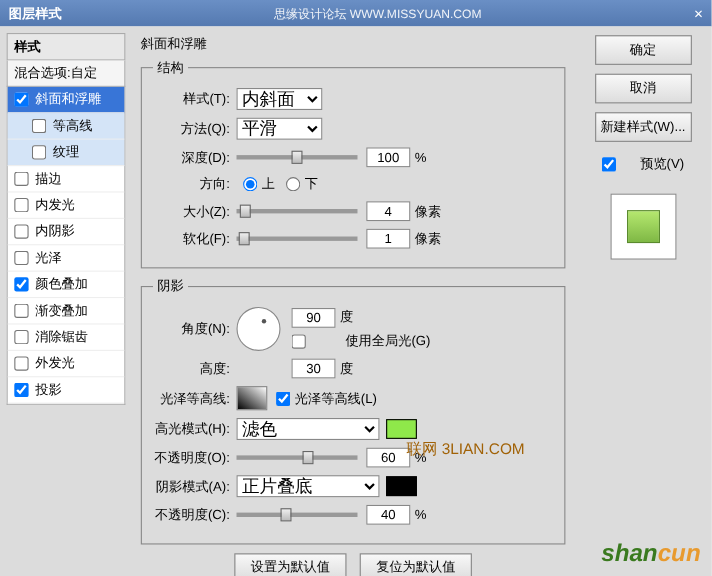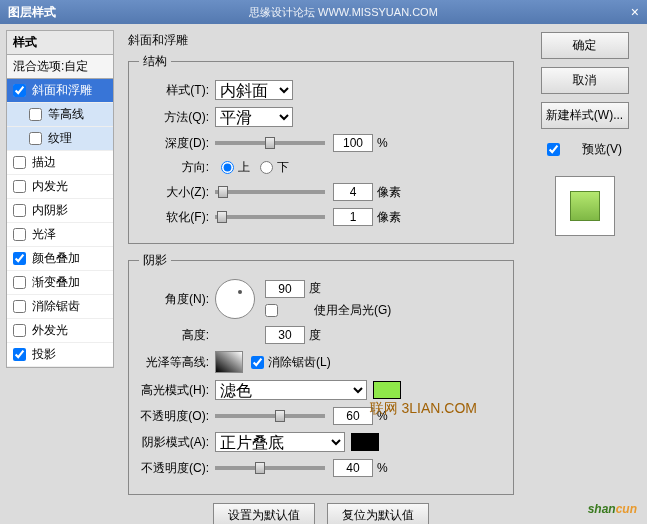--- a/index.html
+++ b/index.html
@@ -36,21 +36,21 @@
 .sw-green { background: #8fe84a; }
 .sw-black { background: #000; }
 .btn-row { display: flex; justify-content: center; gap: 12px; margin-top: 4px; }
 .btn { background: linear-gradient(#f8f8f8,#ddd); border: 1px solid #888; padding: 3px 14px; cursor: pointer; font-size: 12px; }
 .right-panel { width: 125px; padding: 8px; display: flex; flex-direction: column; gap: 8px; align-items: center; }
 .rbtn { width: 88px; background: linear-gradient(#f8f8f8,#ddd); border: 1px solid #888; padding: 4px 0; cursor: pointer; font-size: 12px; text-align: center; }
 .preview-box { width: 60px; height: 60px; border: 1px solid #888; background: #fff; display: flex; align-items: center; justify-content: center; margin-top: 10px; }
 .preview-swatch { width: 30px; height: 30px; background: linear-gradient(#b5e86f,#7fb845); border: 1px solid #5a8a2e; }
 .preview-chk { display: flex; align-items: center; gap: 22px; margin-top: 4px; }
 .watermark1 { position: absolute; right: 170px; top: 400px; color: #a16207; font-size: 14px; pointer-events: none; }
-.watermark2 { position: absolute; right: 10px; bottom: 8px; font-size: 12px; font-weight: bold; color: #3a7a1f; font-style: italic; pointer-events: none; }
+.watermark2 { position: absolute; right: 10px; bottom: 8px; font-size: 22px; font-weight: bold; color: #3a7a1f; font-style: italic; pointer-events: none; }
 .watermark2 .o { color: #e89a2e; }
 </style>
 </head>
 <body>
 
 <div class="titlebar">
   <span class="title">图层样式</span>
   <span class="forum">思缘设计论坛 WWW.MISSYUAN.COM</span>
   <span class="close">×</span>
 </div>
@@ -177,25 +177,25 @@
       <div class="row">
         <span class="row-label">高度:</span>
         <div style="width:50px"></div>
         <input type="text" value="30" style="">
         <span class="unit">度</span>
       </div>
       <div class="row">
         <span class="row-label">光泽等高线:</span>
         <div class="contour-sw"></div>
         <input type="checkbox" checked="" style="">
-        <span style="margin-left:4px">消除锯齿(L)</span>
+        <span style="margin-left:4px">光泽等高线(L)</span>
       </div>
       <div class="row">
         <span class="row-label">高光模式(H):</span>
-        <select style="width:152px"><option>滤色</option></select>
+        <select style="width:130px"><option>滤色</option></select>
         <div class="color-sw sw-green" style="margin-left:6px"></div>
       </div>
       <div class="row">
         <span class="row-label">不透明度(O):</span>
         <div class="slider">
             <div class="thumb" style="left:60px"></div>
           </div>
         <input type="text" value="60" style="">
         <span class="unit">%</span>
       </div>

